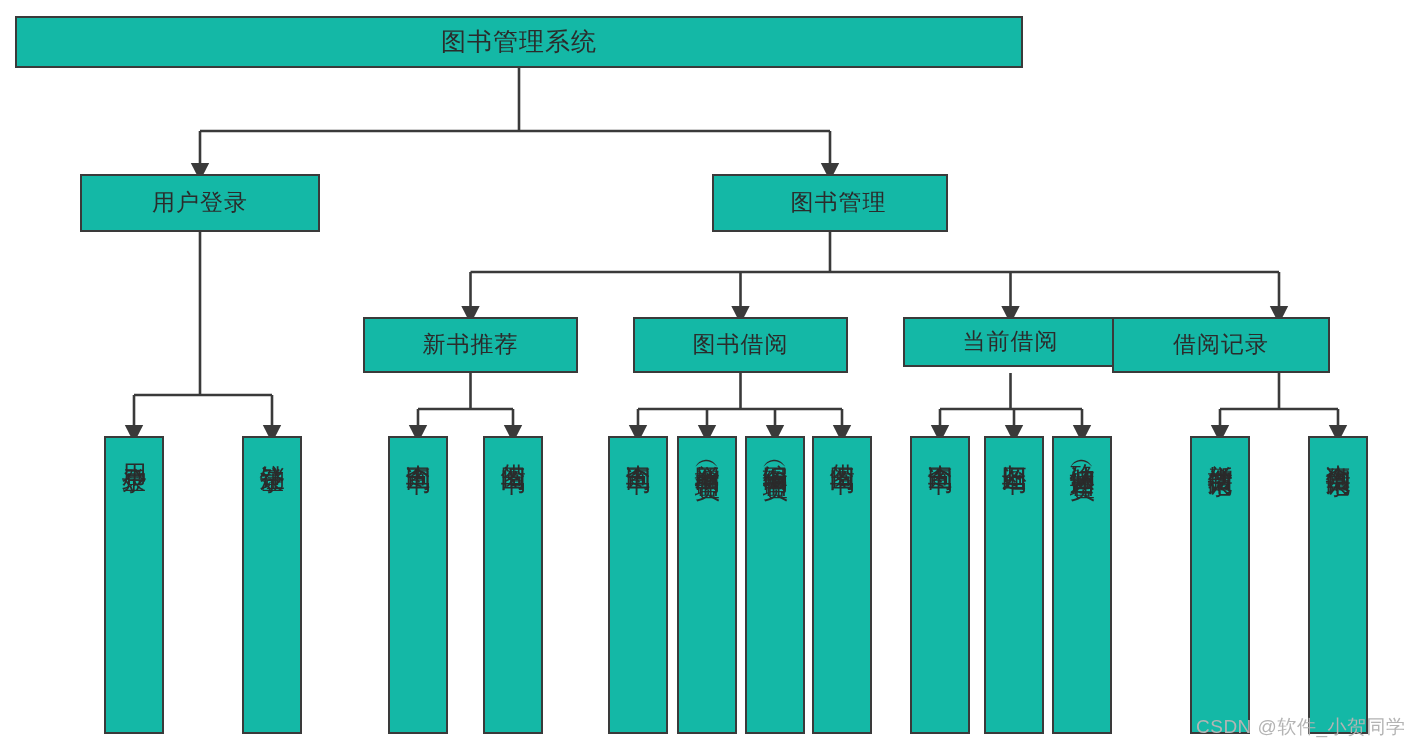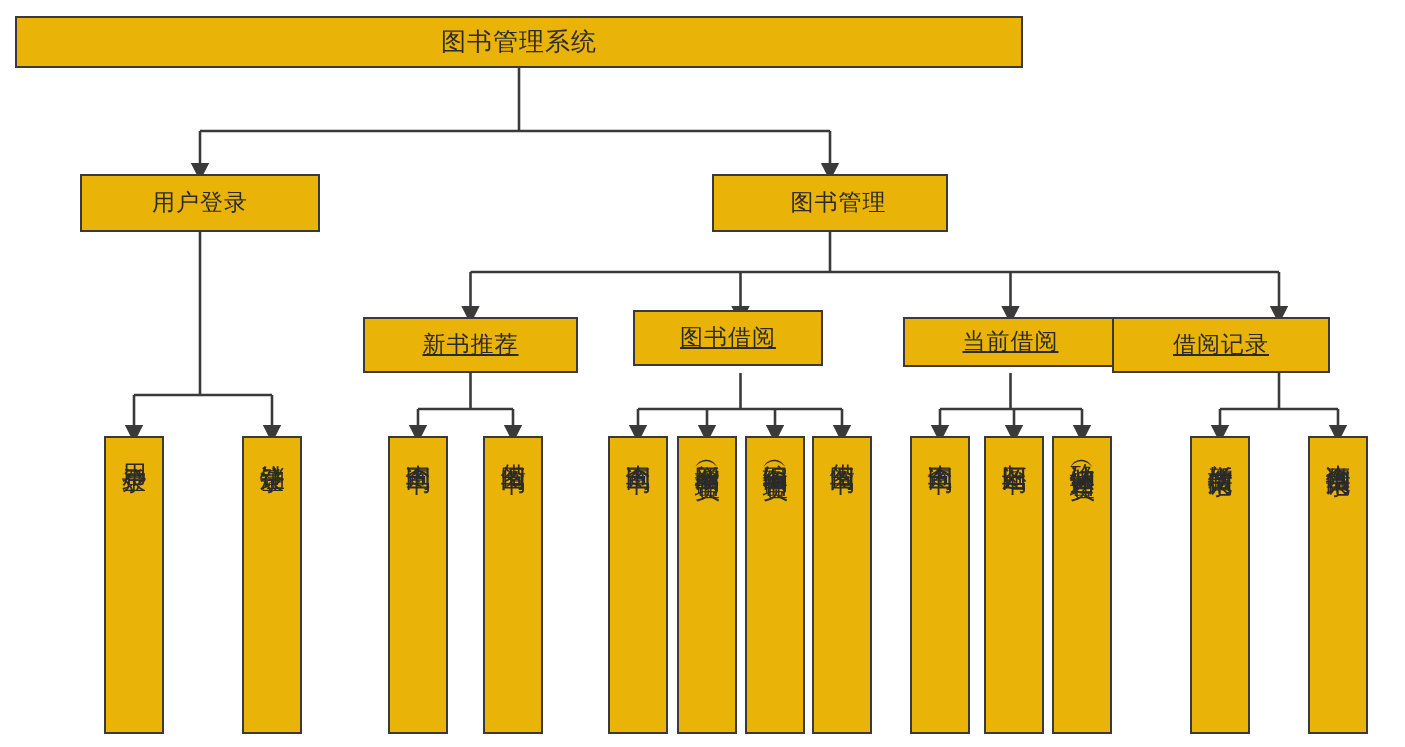--- a/index.html
+++ b/index.html
@@ -22,21 +22,21 @@
     position: absolute;
     left: 0;
     top: 0;
     width: 1405px;
     height: 747px;
     pointer-events: none;
   }
   .node {
     position: absolute;
     box-sizing: border-box;
-    background: #eab308;
+    background: #14b8a6;
     border: 2px solid #3a3a3a;
     display: flex;
     align-items: center;
     justify-content: center;
     color: #2b2b2b;
     letter-spacing: 1px;
   }
   .node .label {
     display: block;
     text-align: center;
@@ -51,21 +51,21 @@
   }
   .node.vertical .label {
     writing-mode: vertical-rl;
     text-orientation: upright;
     letter-spacing: 2px;
     line-height: 1.1;
     white-space: nowrap;
   }
   .node.root   { font-size: 25px; }
   .node.lvl2   { font-size: 23px; }
-  .node.lvl3   { font-size: 23px; text-decoration: underline; }
+  .node.lvl3   { font-size: 23px; }
   .node.leaf   { font-size: 25px; }
   .watermark {
     position: absolute;
     color: #b4b4b4;
     font-size: 19px;
     letter-spacing: 0.5px;
     white-space: nowrap;
     user-select: none;
   }
 </style>
@@ -123,21 +123,21 @@
       </div>
       <div class="node lvl2 horizontal" style="left: 80px; top: 174px; width: 240px; height: 58px;">
         <span class="label">用户登录</span>
       </div>
       <div class="node lvl2 horizontal" style="left: 712px; top: 174px; width: 236px; height: 58px; padding-left: 17px;">
         <span class="label">图书管理</span>
       </div>
       <div class="node lvl3 horizontal" style="left: 363px; top: 317px; width: 215px; height: 56px;">
         <span class="label">新书推荐</span>
       </div>
-      <div class="node lvl3 horizontal" style="left: 633px; top: 310px; width: 190px; height: 56px;">
+      <div class="node lvl3 horizontal" style="left: 633px; top: 317px; width: 215px; height: 56px;">
         <span class="label">图书借阅</span>
       </div>
       <div class="node lvl3 horizontal" style="left: 903px; top: 317px; width: 215px; height: 50px;">
         <span class="label">当前借阅</span>
       </div>
       <div class="node lvl3 horizontal" style="left: 1112px; top: 317px; width: 218px; height: 56px;">
         <span class="label">借阅记录</span>
       </div>
       <div class="node leaf vertical" style="left: 104px; top: 436px; width: 60px; height: 298px;">
         <span class="label">用户登录</span>
@@ -173,14 +173,15 @@
         <span class="label">确认归还（管理员）</span>
       </div>
       <div class="node leaf vertical" style="left: 1190px; top: 436px; width: 60px; height: 298px;">
         <span class="label">新增借阅记录</span>
       </div>
       <div class="node leaf vertical" style="left: 1308px; top: 436px; width: 60px; height: 298px;">
         <span class="label">查询借阅记录</span>
       </div>
     </div>
 
+  <div class="watermark" style="left: 1196px; top: 714px; color: rgb(180, 180, 180);">CSDN @软件_小贺同学</div>
 
 </div>
 
 </body></html>

